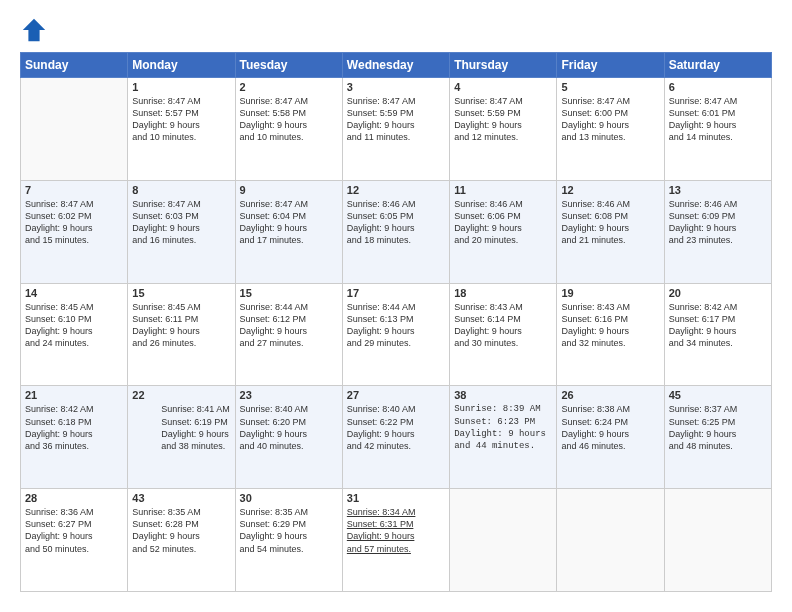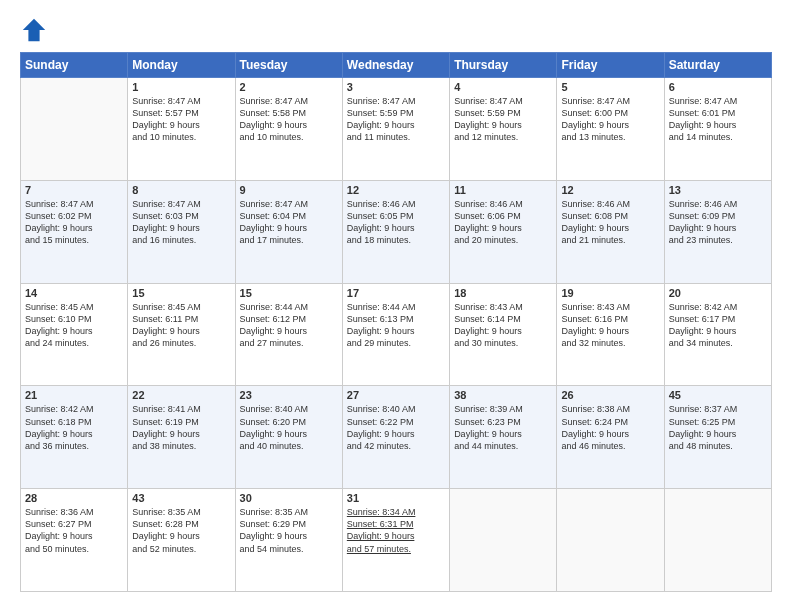--- a/index.html
+++ b/index.html
@@ -284,42 +284,42 @@
         <tr class="row-stripe">
           <td>
             <span class="day-num">21</span>
             <div class="day-info" style="white-space: pre-line;">Sunrise: 8:42 AM
 Sunset: 6:18 PM
 Daylight: 9 hours
 and 36 minutes.</div>
           </td>
           <td>
             <span class="day-num">22</span>
-            <div class="day-info" style="white-space: pre-line;">Sunrise: 8:41 AM
+            <div class="day-info" style="white-space: pre-line; margin-left: 29px;">Sunrise: 8:41 AM
 Sunset: 6:19 PM
 Daylight: 9 hours
 and 38 minutes.</div>
           </td>
           <td>
             <span class="day-num">23</span>
             <div class="day-info" style="white-space: pre-line;">Sunrise: 8:40 AM
 Sunset: 6:20 PM
 Daylight: 9 hours
 and 40 minutes.</div>
           </td>
           <td>
             <span class="day-num">27</span>
             <div class="day-info" style="white-space: pre-line;">Sunrise: 8:40 AM
 Sunset: 6:22 PM
 Daylight: 9 hours
 and 42 minutes.</div>
           </td>
           <td>
             <span class="day-num">38</span>
-            <div class="day-info" style="white-space: pre-line;">Sunrise: 8:39 AM
+            <div class="day-info" style="white-space: pre-line; font-family: Liberation Mono, monospace;">Sunrise: 8:39 AM
 Sunset: 6:23 PM
 Daylight: 9 hours
 and 44 minutes.</div>
           </td>
           <td>
             <span class="day-num">26</span>
             <div class="day-info" style="white-space: pre-line;">Sunrise: 8:38 AM
 Sunset: 6:24 PM
 Daylight: 9 hours
 and 46 minutes.</div>

